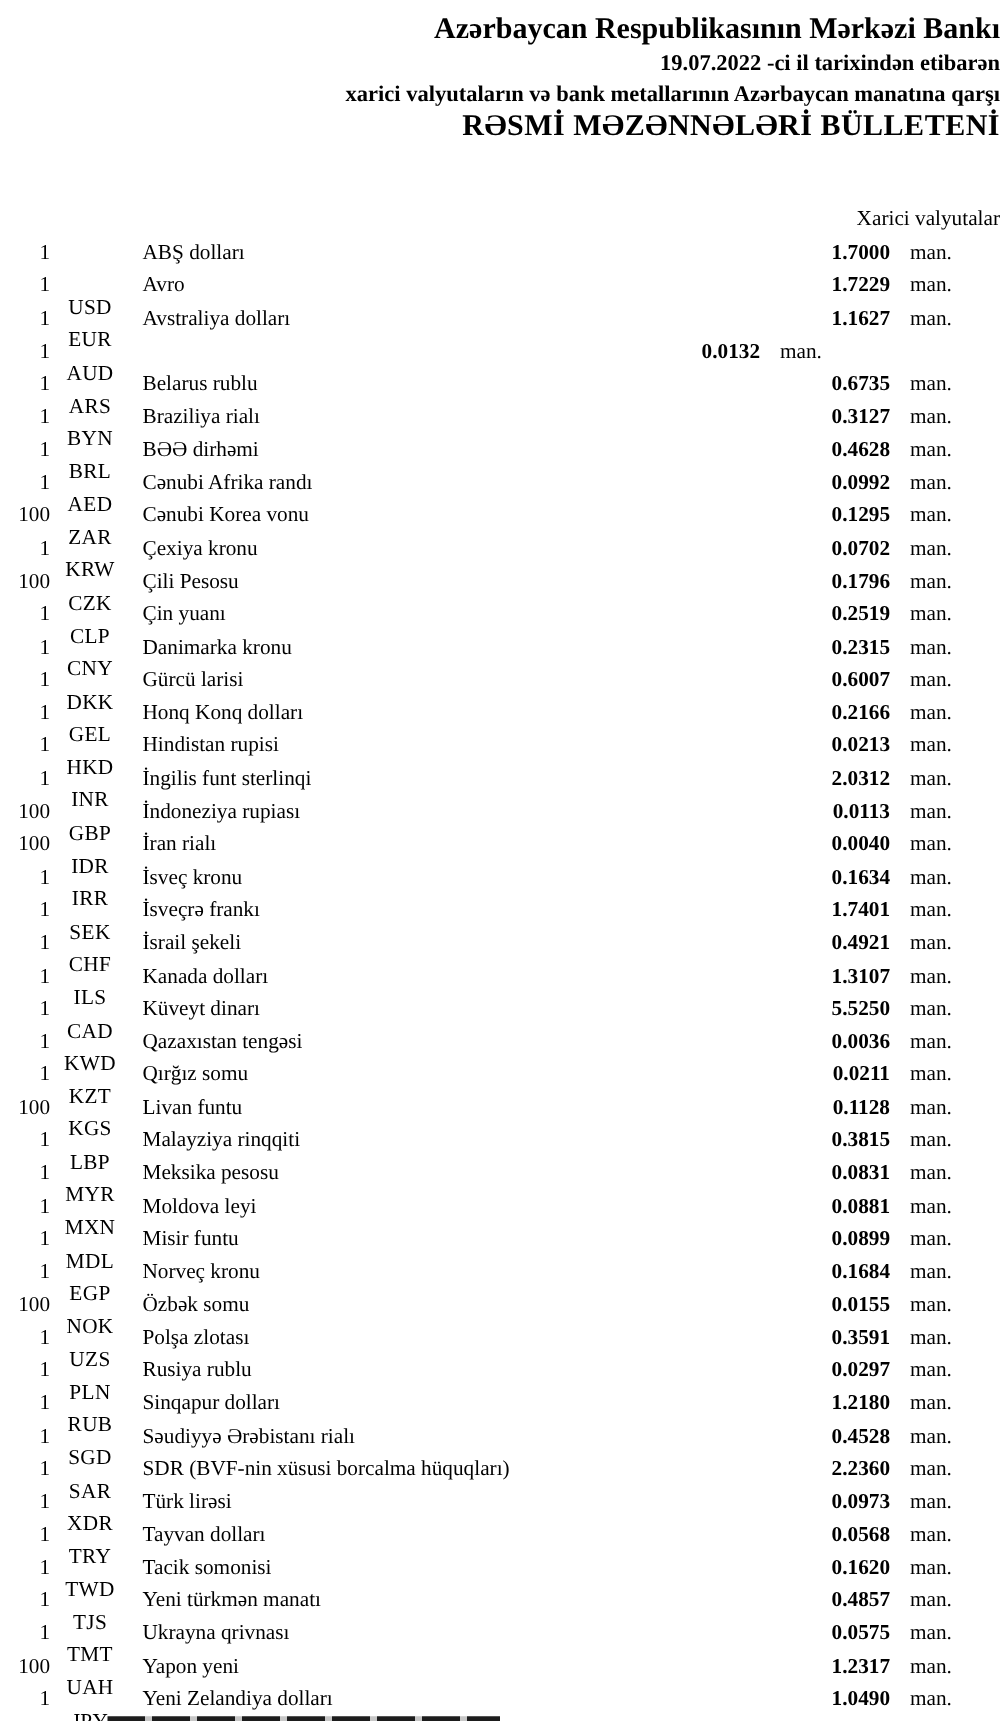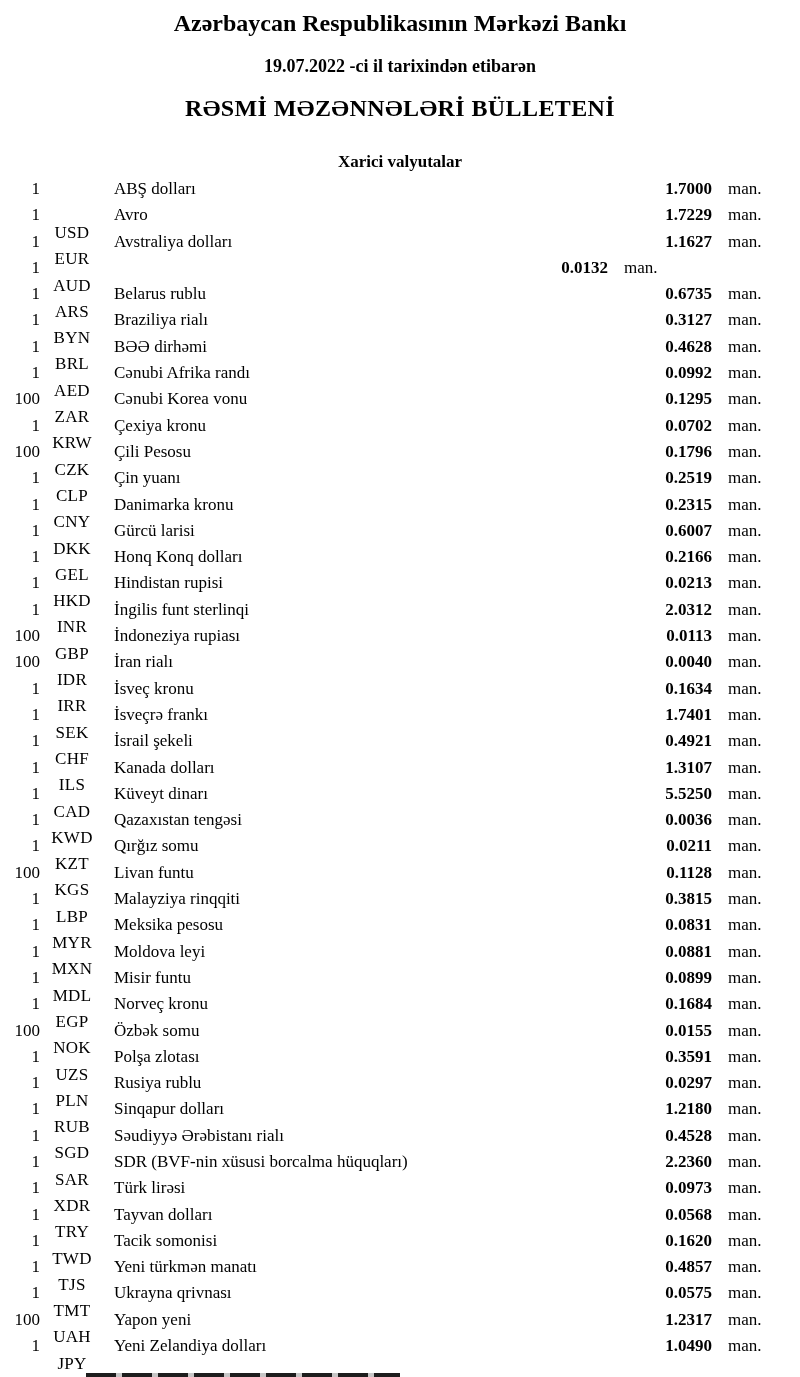--- a/index.html
+++ b/index.html
@@ -3,28 +3,28 @@
 <meta charset="utf-8">
 <style>
   html, body { margin:0; padding:0; }
   body {
     width:800px; height:1377px;
     background:#ffffff; color:#000000;
     font-family:"Liberation Serif", "DejaVu Serif", serif;
     position:relative; overflow:hidden;
   }
   .doc { position:absolute; inset:0; }
-  .header { text-align:center; padding-top:8px; }
+  .header { text-align:right; padding-top:8px; }
   .h1 { font-size:24px; font-weight:bold; line-height:30px; margin:0; }
-  .h2 { font-size:18px; font-weight:bold; line-height:25px; margin:16px; }
+  .h2 { font-size:18px; font-weight:bold; line-height:25px; margin:0; }
   .h3 { font-size:18px; font-weight:bold; line-height:25px; margin:0; }
   .h4 { font-size:24px; font-weight:bold; line-height:27px; letter-spacing:0.4px; margin:0; }
   .section-title {
-    text-align:center; font-weight:bold; font-size:17px;
-    margin-top:30px; line-height:20px;
+    text-align:right; font-weight:normal; font-size:17px;
+    margin-top:50px; line-height:20px;
   }
   .table { margin-top:4px; }
   .row {
     display:grid;
     grid-template-columns:40px 64px 1fr 104px 88px;
     height:26.3px; line-height:26.3px;
     font-size:17px;
     white-space:nowrap;
   }
   .qty  { text-align:right; }
@@ -42,20 +42,21 @@
   }
 </style>
 </head>
 <body>
 
 <div class="doc">
 
   <div class="header">
     <div class="h1">Azərbaycan Respublikasının Mərkəzi Bankı</div>
     <div class="h2">19.07.2022 -ci il tarixindən etibarən</div>
+    <div class="h3">xarici valyutaların və bank metallarının Azərbaycan manatına qarşı</div>
     <div class="h4">RƏSMİ MƏZƏNNƏLƏRİ BÜLLETENİ</div>
   </div>
 
   <div class="section-title">Xarici valyutalar</div>
 
   <div class="table" id="rates-table">
       <div class="row">
     <span class="qty">1</span>
     <span class="code">USD</span>
     <span class="name">ABŞ dolları</span>

